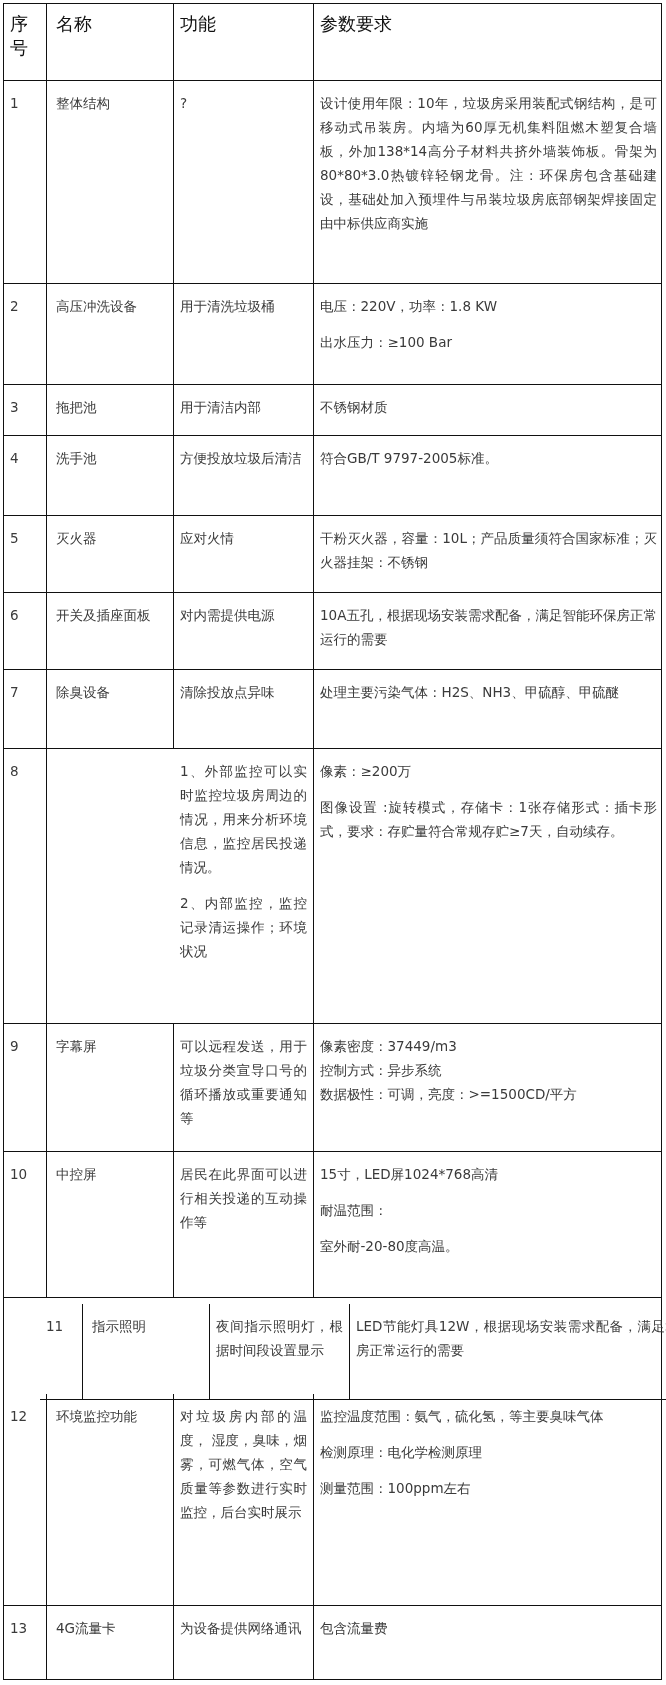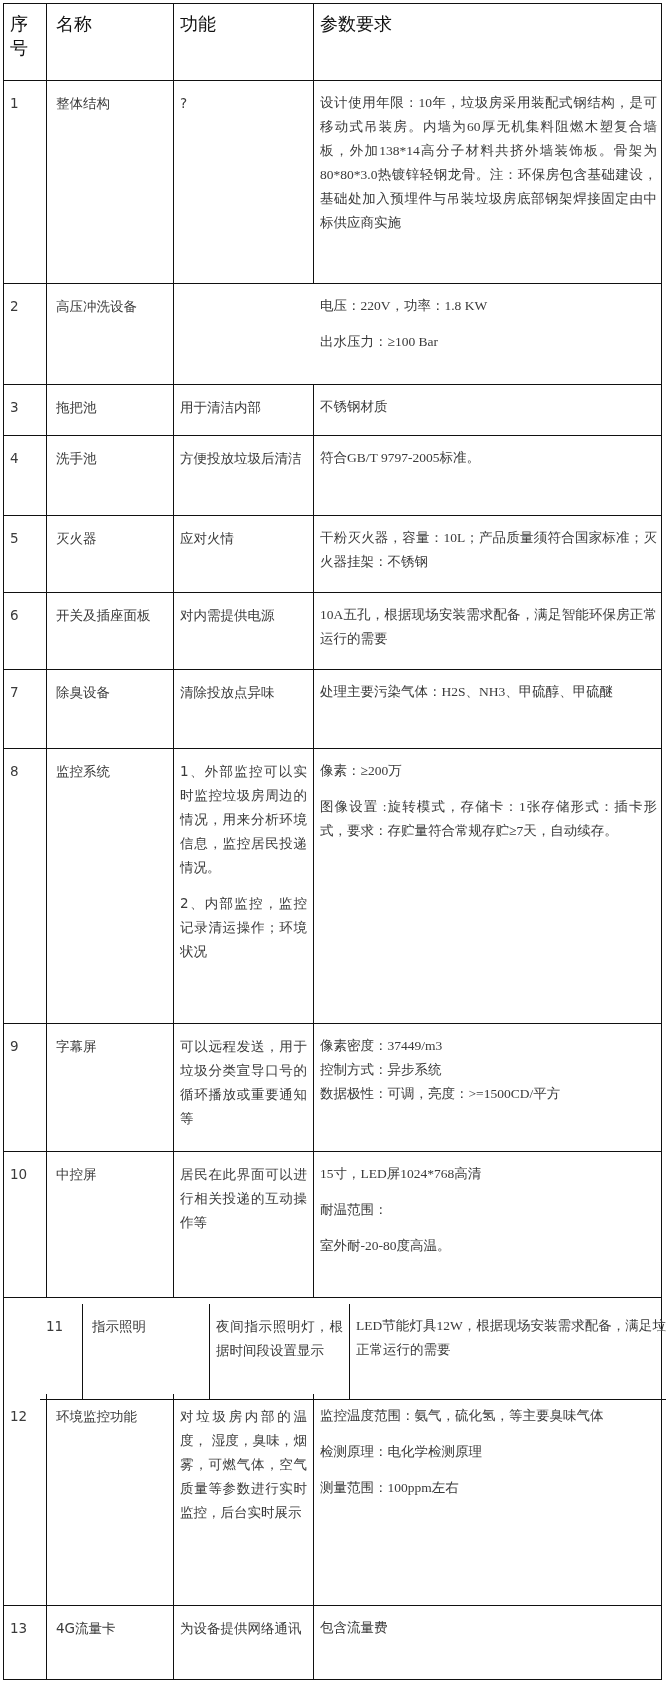--- a/index.html
+++ b/index.html
@@ -7,21 +7,21 @@
          font-family: "DejaVu Sans", "Liberation Sans", sans-serif; color: #333; }
   .tbl { position: absolute; left: 3px; top: 3px; width: 659px; height: 1677px;
          border: 1.5px solid #111; box-sizing: border-box; }
   .row { position: absolute; left: 0; width: 100%; border-bottom: 1.5px solid #111; box-sizing: border-box; }
   .row:last-child { border-bottom: none; }
   .cell { position: absolute; top: 0; bottom: 0; box-sizing: border-box; padding: 10px 6px 0 6px;
           font-size: 13.5px; line-height: 24px; color: #3a3a3a; }
   .c0 { left: 0; width: 43px; border-right: 1.5px solid #111; padding-left: 6px; }
   .c1 { left: 43px; width: 127px; border-right: 1.5px solid #111; padding-left: 9px; }
   .c2 { left: 170px; width: 140px; border-right: 1.5px solid #111; padding-left: 6px; text-align: justify; }
-  .c3 { left: 310px; right: 0; padding-left: 6px; padding-right: 4px; text-align: justify; font-family: Liberation Serif, serif; }
+  .c3 { left: 310px; right: 0; padding-left: 6px; padding-right: 4px; text-align: justify; }
   .hdr .cell { font-size: 18px; color: #111; line-height: 24px; padding-top: 8px; }
   .hdr .c0 { padding-right: 14px; }
   .line { display: block; white-space: pre-wrap; }
   .gap { display: block; height: 12px; }
 </style>
 </head>
 <body>
 
 <div class="tbl">
   <div class="row hdr" style="top:0;height:77px;">
@@ -37,20 +37,23 @@
         <div class="cell c2">
           <span class="line">?</span>
         </div>
         <div class="cell c3">
           <span class="line">设计使用年限：10年，垃圾房采用装配式钢结构，是可移动式吊装房。内墙为60厚无机集料阻燃木塑复合墙板，外加138*14高分子材料共挤外墙装饰板。骨架为80*80*3.0热镀锌轻钢龙骨。注：环保房包含基础建设，基础处加入预埋件与吊装垃圾房底部钢架焊接固定由中标供应商实施</span>
         </div>
       </div>
       <div class="row" style="top: 280px; height: 101px;">
         <div class="cell c0">2</div>
         <div class="cell c1">高压冲洗设备</div>
+        <div class="cell c2">
+          <span class="line">用于清洗垃圾桶</span>
+        </div>
         <div class="cell c3">
           <span class="line">电压：220V，功率：1.8 KW</span>
           <span class="gap"></span>
           <span class="line">出水压力：≥100 Bar</span>
         </div>
       </div>
       <div class="row" style="top: 381px; height: 51px;">
         <div class="cell c0">3</div>
         <div class="cell c1">拖把池</div>
         <div class="cell c2">
@@ -95,21 +98,20 @@
         <div class="cell c1">除臭设备</div>
         <div class="cell c2">
           <span class="line">清除投放点异味</span>
         </div>
         <div class="cell c3">
           <span class="line">处理主要污染气体：H2S、NH3、甲硫醇、甲硫醚</span>
         </div>
       </div>
       <div class="row" style="top: 745px; height: 275px;">
         <div class="cell c0">8</div>
-        <div class="cell c1">监控系统</div>
         <div class="cell c2">
           <span class="line">1、外部监控可以实时监控垃圾房周边的情况，用来分析环境信息，监控居民投递情况。</span>
           <span class="gap"></span>
           <span class="line">2、内部监控，监控记录清运操作；环境状况</span>
         </div>
         <div class="cell c3">
           <span class="line">像素：≥200万</span>
           <span class="gap"></span>
           <span class="line">图像设置 :旋转模式，存储卡：1张存储形式：插卡形式，要求：存贮量符合常规存贮≥7天，自动续存。</span>
         </div>

